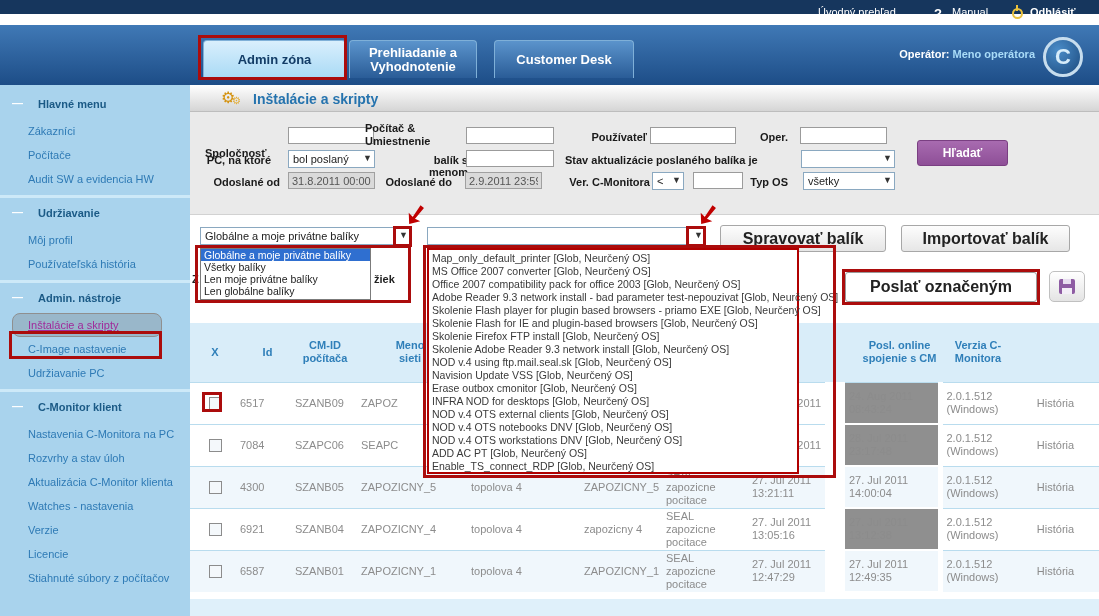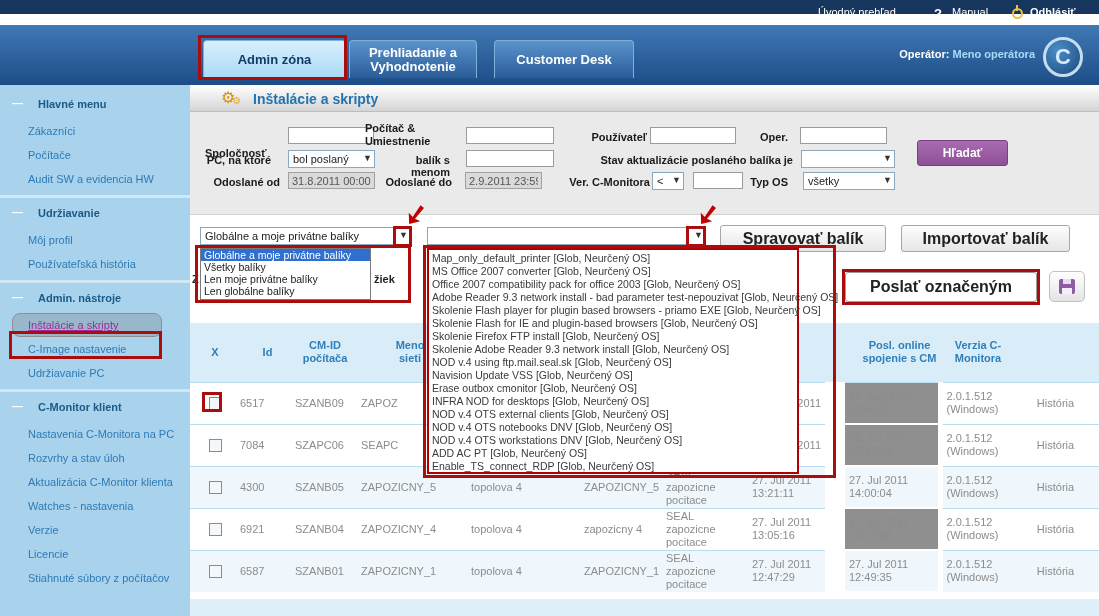--- a/index.html
+++ b/index.html
@@ -176,23 +176,23 @@
 <input class="fin" style="left: 288px; top: 127px; width: 86px;" value="">
 <span class="flabel" style="left:365px;top:122px;width:76px;line-height:13px;">Počítač &amp; Umiestnenie</span>
 <input class="fin" style="left: 466px; top: 127px; width: 88px;" value="">
 <span class="flabel" style="left:585px;top:131px;width:62px;text-align:right;">Používateľ</span>
 <input class="fin" style="left: 650px; top: 127px; width: 86px;" value="">
 <span class="flabel" style="left:750px;top:131px;width:38px;text-align:right;">Oper.</span>
 <input class="fin" style="left: 800px; top: 127px; width: 87px;" value="">
 
 <span class="flabel" style="left:205px;top:154px;width:66px;text-align:right;">PC, na ktoré</span>
 <div class="xsel" style="left:288px;top:150px;width:87px;"><span>bol poslaný</span><span class="arr">▼</span></div>
-<span class="flabel" style="left:374px;top:154px;width:76px;text-align:right;">balík s menom</span>
+<span class="flabel" style="left:392px;top:154px;width:76px;text-align:right;">balík s menom</span>
 <input class="fin" style="left: 466px; top: 150px; width: 88px;" value="">
-<span class="flabel" style="left:565px;top:154px;width:228px;text-align:right;">Stav aktualizácie poslaného balíka je</span>
+<span class="flabel" style="left:565px;top:154px;width:228px;">Stav aktualizácie poslaného balíka je</span>
 <div class="xsel" style="left:801px;top:150px;width:94px;"><span></span><span class="arr">▼</span></div>
 
 <span class="flabel" style="left:205px;top:176px;width:75px;text-align:right;">Odoslané od</span>
 <input class="fin date" style="left: 288px; top: 172px; width: 87px;" value="31.8.2011 00:00">
 <span class="flabel" style="left:377px;top:176px;width:75px;text-align:right;">Odoslané do</span>
 <input class="fin date" style="left: 465px; top: 172px; width: 77px;" value="2.9.2011 23:59">
 <span class="flabel" style="left:562px;top:176px;width:88px;text-align:right;">Ver. C-Monitora</span>
 <div class="xsel" style="left:652px;top:172px;width:32px;"><span>&lt;</span><span class="arr">▼</span></div>
 <input class="fin" style="left: 693px; top: 172px; width: 50px;" value="">
 <span class="flabel" style="left:745px;top:176px;width:43px;text-align:right;">Typ OS</span>

